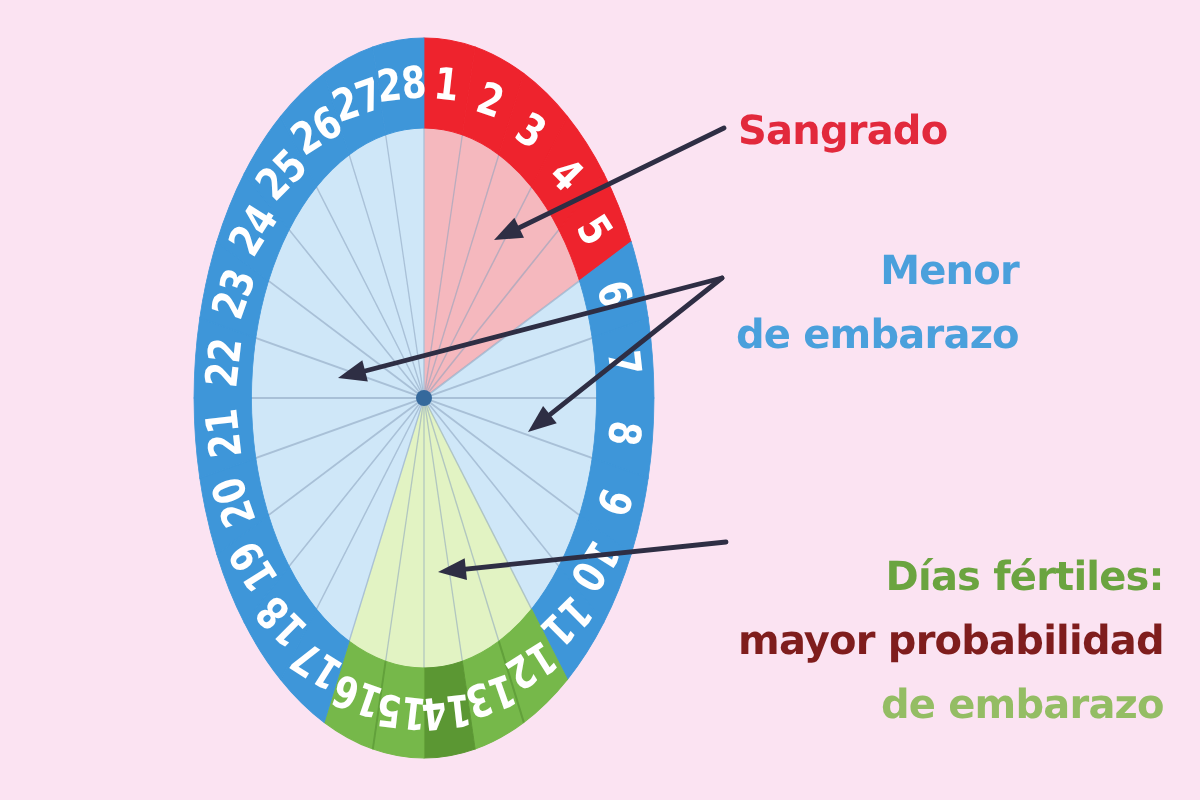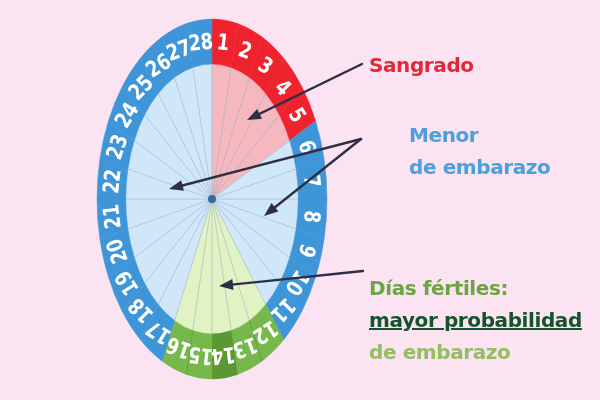--- a/index.html
+++ b/index.html
@@ -8,23 +8,24 @@
     width:600px; height:400px;
     overflow:hidden;
     font-family:"DejaVu Sans", sans-serif;
   }
   .stage svg { position:absolute; left:0; top:0; }
   .label {
     position:absolute;
     font-weight:bold;
     letter-spacing:-0.4px;
     white-space:nowrap;
+    text-align:right;
   }
   .label-sangrado { left:369px; top:52px; font-size:20px; line-height:26px; }
-  .label-menor    { left:368px; top:119px; font-size:20px; line-height:32px;margin-left:41px; }
+  .label-menor    { left:368px; top:119px; font-size:20px; line-height:32px; }
   .label-fertiles { left:369px; top:272px; font-size:20px; line-height:32px; }
   .wheel-number {
     font-family:"DejaVu Sans", sans-serif;
     font-weight:bold;
   }
 </style>
 </head>
 <body>
 
 <div class="stage" style="background: rgb(251, 227, 242);">
@@ -160,16 +161,16 @@
     <span>Sangrado</span>
   </div>
 
   <div class="label label-menor" style="color: rgb(74, 160, 220);">
     <div>Menor</div>
     <div>de embarazo</div>
   </div>
 
   <div class="label label-fertiles">
     <div class="fertiles-title" style="color: rgb(107, 164, 64);">Días fértiles:</div>
-    <div class="fertiles-body" style="color: #14532d; text-decoration: underline;">mayor probabilidad</div>
+    <div class="fertiles-body" style="color: #7f1d1d;">mayor probabilidad</div>
     <div class="fertiles-body" style="color: rgb(148, 189, 100);">de embarazo</div>
   </div>
 </div>
 
 </body></html>

